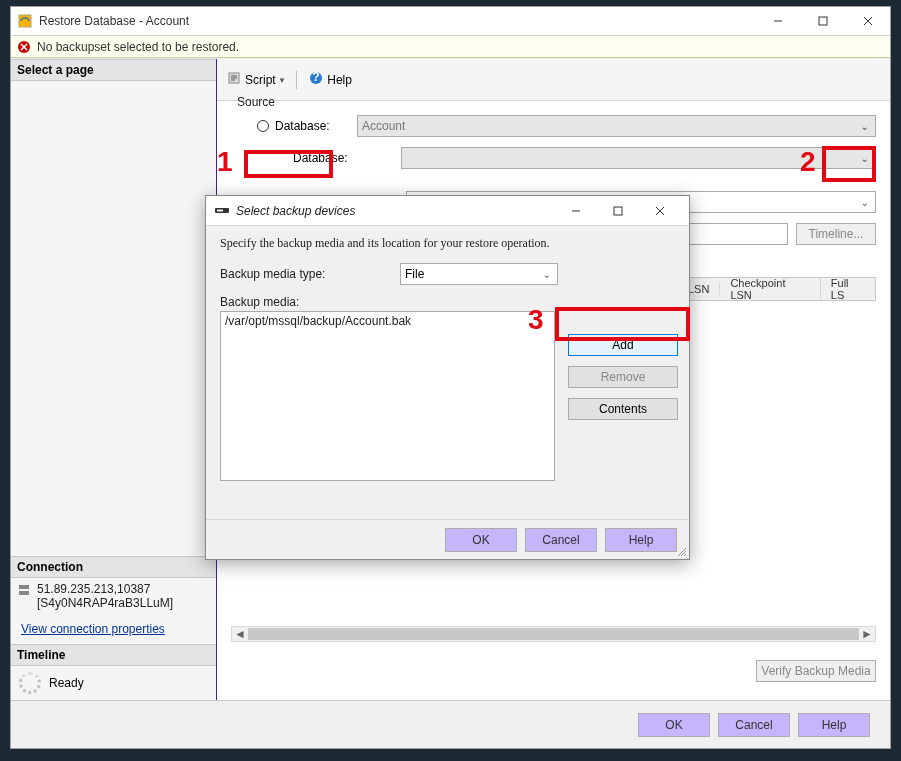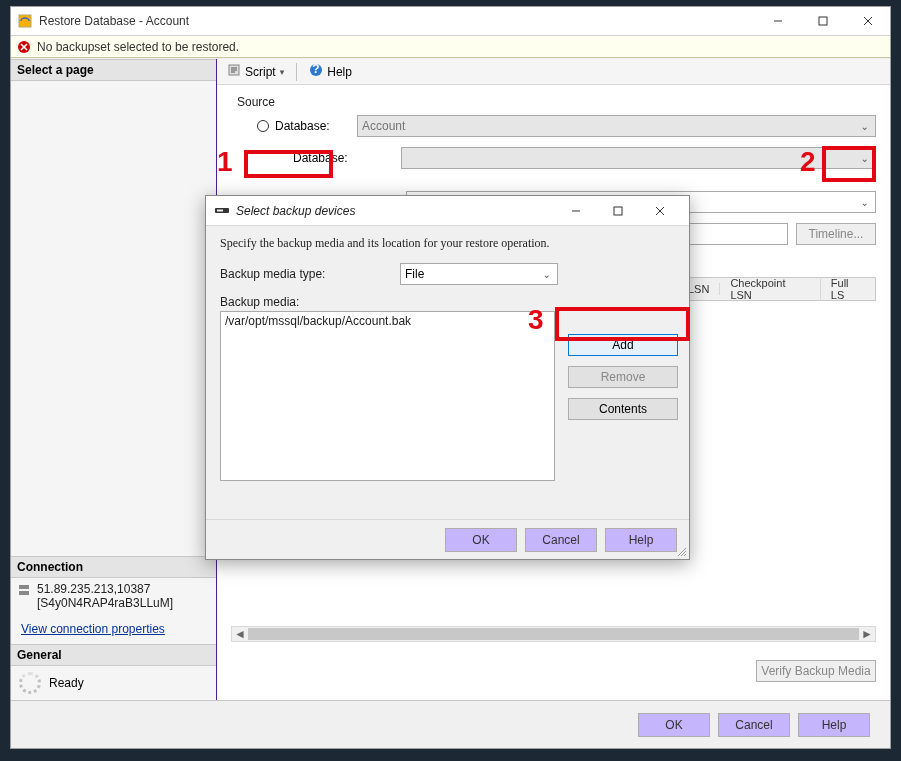--- a/index.html
+++ b/index.html
@@ -31,21 +31,21 @@
   .leftspacer { flex:1; }
   .conninfo { padding: 4px 6px; display:flex; gap:6px; align-items:flex-start; color:#222;}
   .conninfo .srv { width:14px; height:14px; margin-top:1px;}
   .viewlink { color: #003399; text-decoration: underline; padding: 8px 10px; display:block;}
   .progressrow { display:flex; align-items:center; gap:8px; padding:6px 8px;}
   .spinner {
     width:22px; height:22px; border-radius:50%;
     border:3px dotted #c0c0c0; border-top-color:#e0e0e0;
   }
   .rightpanel { flex:1; background:#fff; position:relative; }
-  .toolbar { height:26px; border-bottom:1px solid #d8d8d8; display:flex; align-items:center; padding:0 6px; gap:4px; background:#f5f5f5;}
+  .toolbar { height:42px; border-bottom:1px solid #d8d8d8; display:flex; align-items:center; padding:0 6px; gap:4px; background:#f5f5f5;}
   .toolbar .tbtn { display:flex; align-items:center; gap:4px; padding:2px 4px; }
   .toolbar .sep { width:1px; height:18px; background:#c0c0c0; margin:0 4px;}
   .form { position:absolute; top:26px; left:0; right:0; bottom:0; padding:10px 14px 10px 20px;}
   .srclabel { color:#222; margin-bottom:4px;}
   .row { display:flex; align-items:center; height:26px; }
   .row .radiocell { width:120px; display:flex; align-items:center; gap:6px; padding-left:20px;}
   .row .fieldcell { flex:1; display:flex; gap:4px; }
   input[type=text].fld, .combo {
     flex:1; height:22px; border:1px solid #a9a9a9; background:#fff; padding:0 4px;
   }
@@ -144,21 +144,21 @@
         <span class="srv"><svg viewBox="0 0 14 14">
               <rect x="2" y="2" width="10" height="4" fill="#888"></rect>
               <rect x="2" y="8" width="10" height="4" fill="#888"></rect>
             </svg></span>
         <div>
           <div>51.89.235.213,10387</div>
           <div>[S4y0N4RAP4raB3LLuM]</div>
         </div>
       </div>
       <a class="viewlink">View connection properties</a>
-      <div class="sectionheader">General</div>
+      <div class="sectionheader">Timeline</div>
       <div class="progressrow">
         <div class="spinner"></div>
         <span>Ready</span>
       </div>
     </div>
 
     <div class="rightpanel">
       <div class="toolbar">
         <div class="tbtn">
           <span><svg width="14" height="14" viewBox="0 0 14 14">

